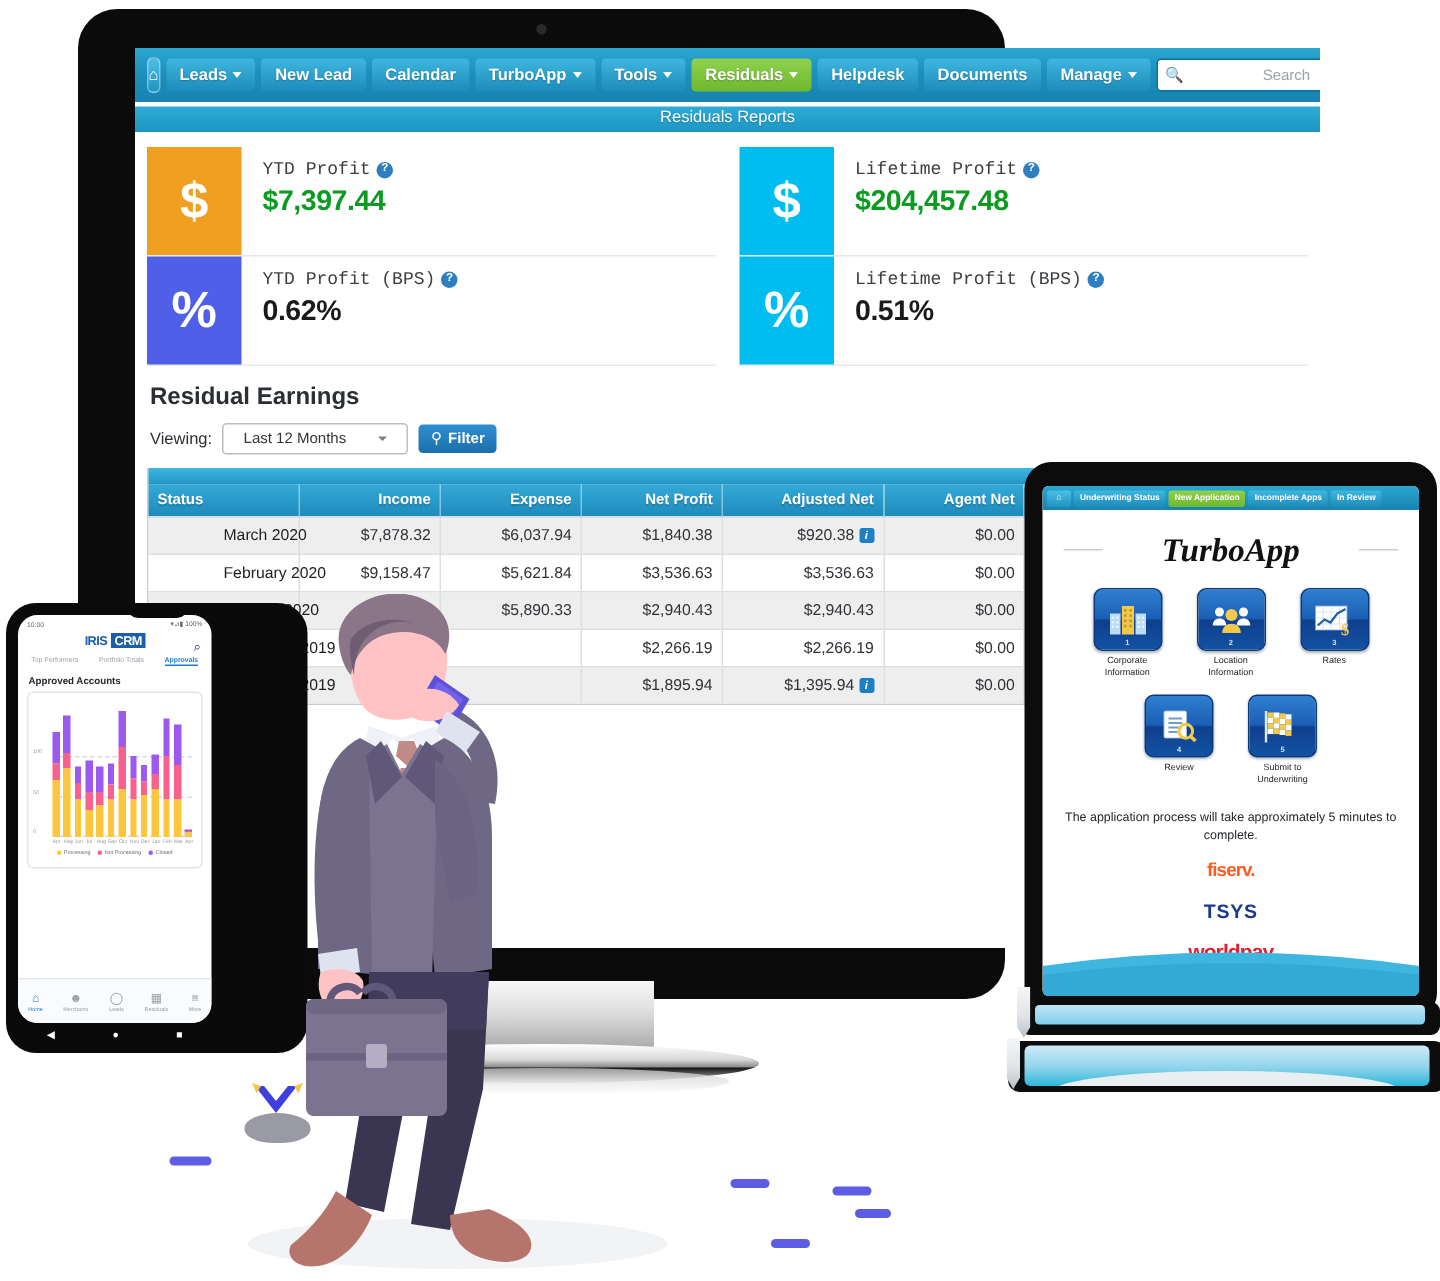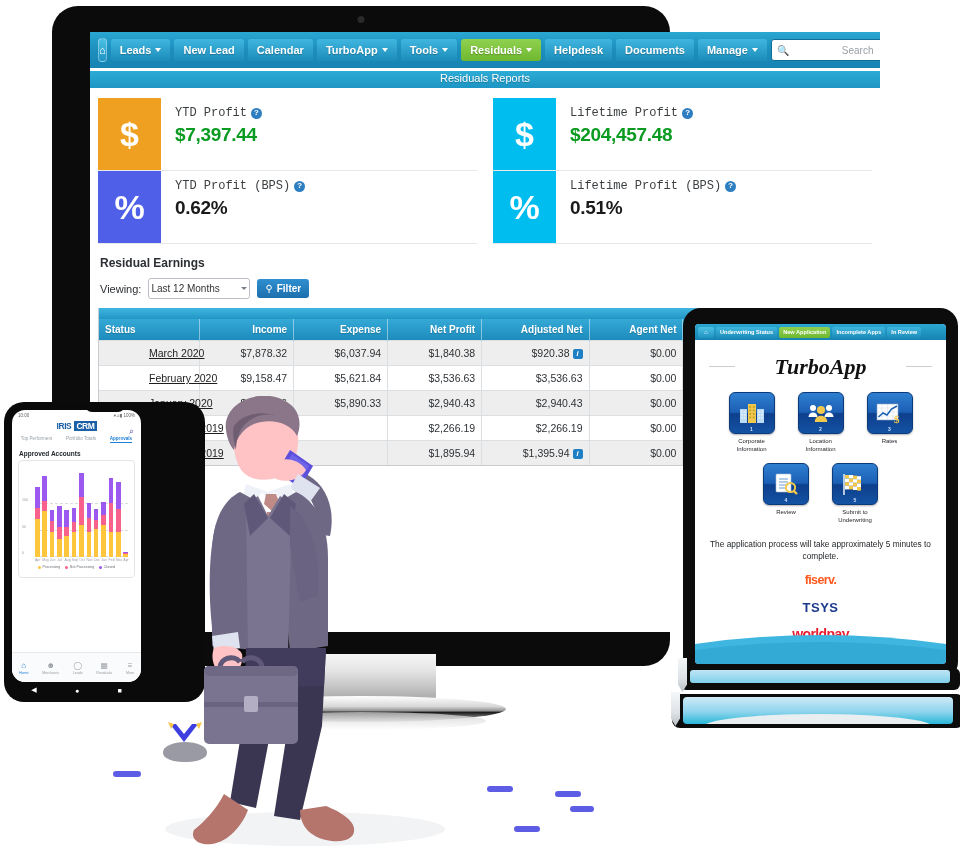--- a/index.html
+++ b/index.html
@@ -55,44 +55,44 @@
   .kpi-grid{display:grid;grid-template-columns:1fr 1fr;gap:0 16px;}
   .kpi{display:flex;align-items:stretch;border-bottom:1px solid #e6e8ea;height:72px;}
   .kpi-icon{width:63px;min-width:63px;display:flex;align-items:center;justify-content:center;
       color:#fff;font-size:34px;font-weight:bold;line-height:1;}
   .kpi-body{padding:8px 0 0 14px;}
   .kpi-label{font-size:12px;color:#3b3f42;display:flex;align-items:center;gap:4px;font-family:Liberation Mono, monospace;}
   .kpi-val{font-size:19px;font-weight:bold;margin-top:4px;letter-spacing:-.3px;}
   .help-i{width:11px;height:11px;border-radius:50%;background:#2e7fc1;color:#fff;font-size:8px;
       display:inline-flex;align-items:center;justify-content:center;font-weight:bold;line-height:1;}
 
-  .sec-title{font-size:12px;font-weight:bold;color:#2b2f33;margin:12px 0 8px 2px;}
+  .sec-title{font-size:16px;font-weight:bold;color:#2b2f33;margin:12px 0 8px 2px;}
   .filter-row{display:flex;align-items:center;gap:7px;margin-bottom:9px;padding-left:2px;}
   .filter-row .lbl{font-size:11px;color:#2b2f33;}
   .select{height:19px;min-width:96px;border:1px solid #b9bfc4;border-radius:3px;background:#fff;
-      display:flex;align-items:center;justify-content:space-between;padding:0 2px;font-size:10px;color:#333;}
+      display:flex;align-items:center;justify-content:space-between;padding:0 13px;font-size:10px;color:#333;}
   .select .scaret{width:0;height:0;border-left:3px solid transparent;border-right:3px solid transparent;
       border-top:3.5px solid #77808a;}
   .btn-filter{height:19px;border-radius:3px;background:linear-gradient(180deg,#2f8fd0,#1d6fad);
       color:#fff;font-size:10px;font-weight:bold;display:flex;align-items:center;gap:4px;padding:0 8px;}
 
   
   .tbl-wrap{border:1px solid #c8ccd0;border-top:none;}
   .tbl-topbar{height:11px;background:linear-gradient(180deg,#3fb6df,#2196c6);}
   table{border-collapse:collapse;width:100%;table-layout:fixed;}
   thead th{background:linear-gradient(180deg,#35a9d6,#1d8bbd);color:#fff;font-size:10px;font-weight:bold;
       padding:5px 6px;text-align:right;border-left:1px solid rgba(255,255,255,.45);
       text-shadow:0 1px 1px rgba(0,0,0,.2);white-space:nowrap;}
   thead th:first-child{text-align:left;border-left:none;}
   tbody td{font-size:10.5px;color:#2e3236;padding:6px;text-align:right;border-left:1px solid #dcdfe2;
       border-top:1px solid #dcdfe2;white-space:nowrap;}
   tbody td:first-child{text-align:left;border-left:none;}
   tbody tr:nth-child(odd){background:#eeeeee;}
   tbody tr:nth-child(even){background:#ffffff;}
-  .mlink{color:#1e1e1e;text-decoration:underline;padding-left:44px;}
+  .mlink{color:#1e1e1e;padding-left:44px;}
   .info-i{display:inline-flex;width:10px;height:10px;border-radius:2px;background:#1f7fc4;color:#fff;
       font-size:7.5px;align-items:center;justify-content:center;font-weight:bold;margin-left:3px;
       vertical-align:1px;}
 
   
   #phone{position:absolute;left:4px;top:402px;width:165px;height:300px;padding-left:36px;}
   #phone-body{position:absolute;inset:0;background:#0a0a0a;border-radius:20px;}
   #phone-screen{position:absolute;left:8px;top:8px;width:129px;height:272px;background:#fff;
       border-radius:13px;overflow:hidden;}
   #phone-cam{position:absolute;left:50%;top:1px;transform:translateX(-50%);width:40px;height:9px;

